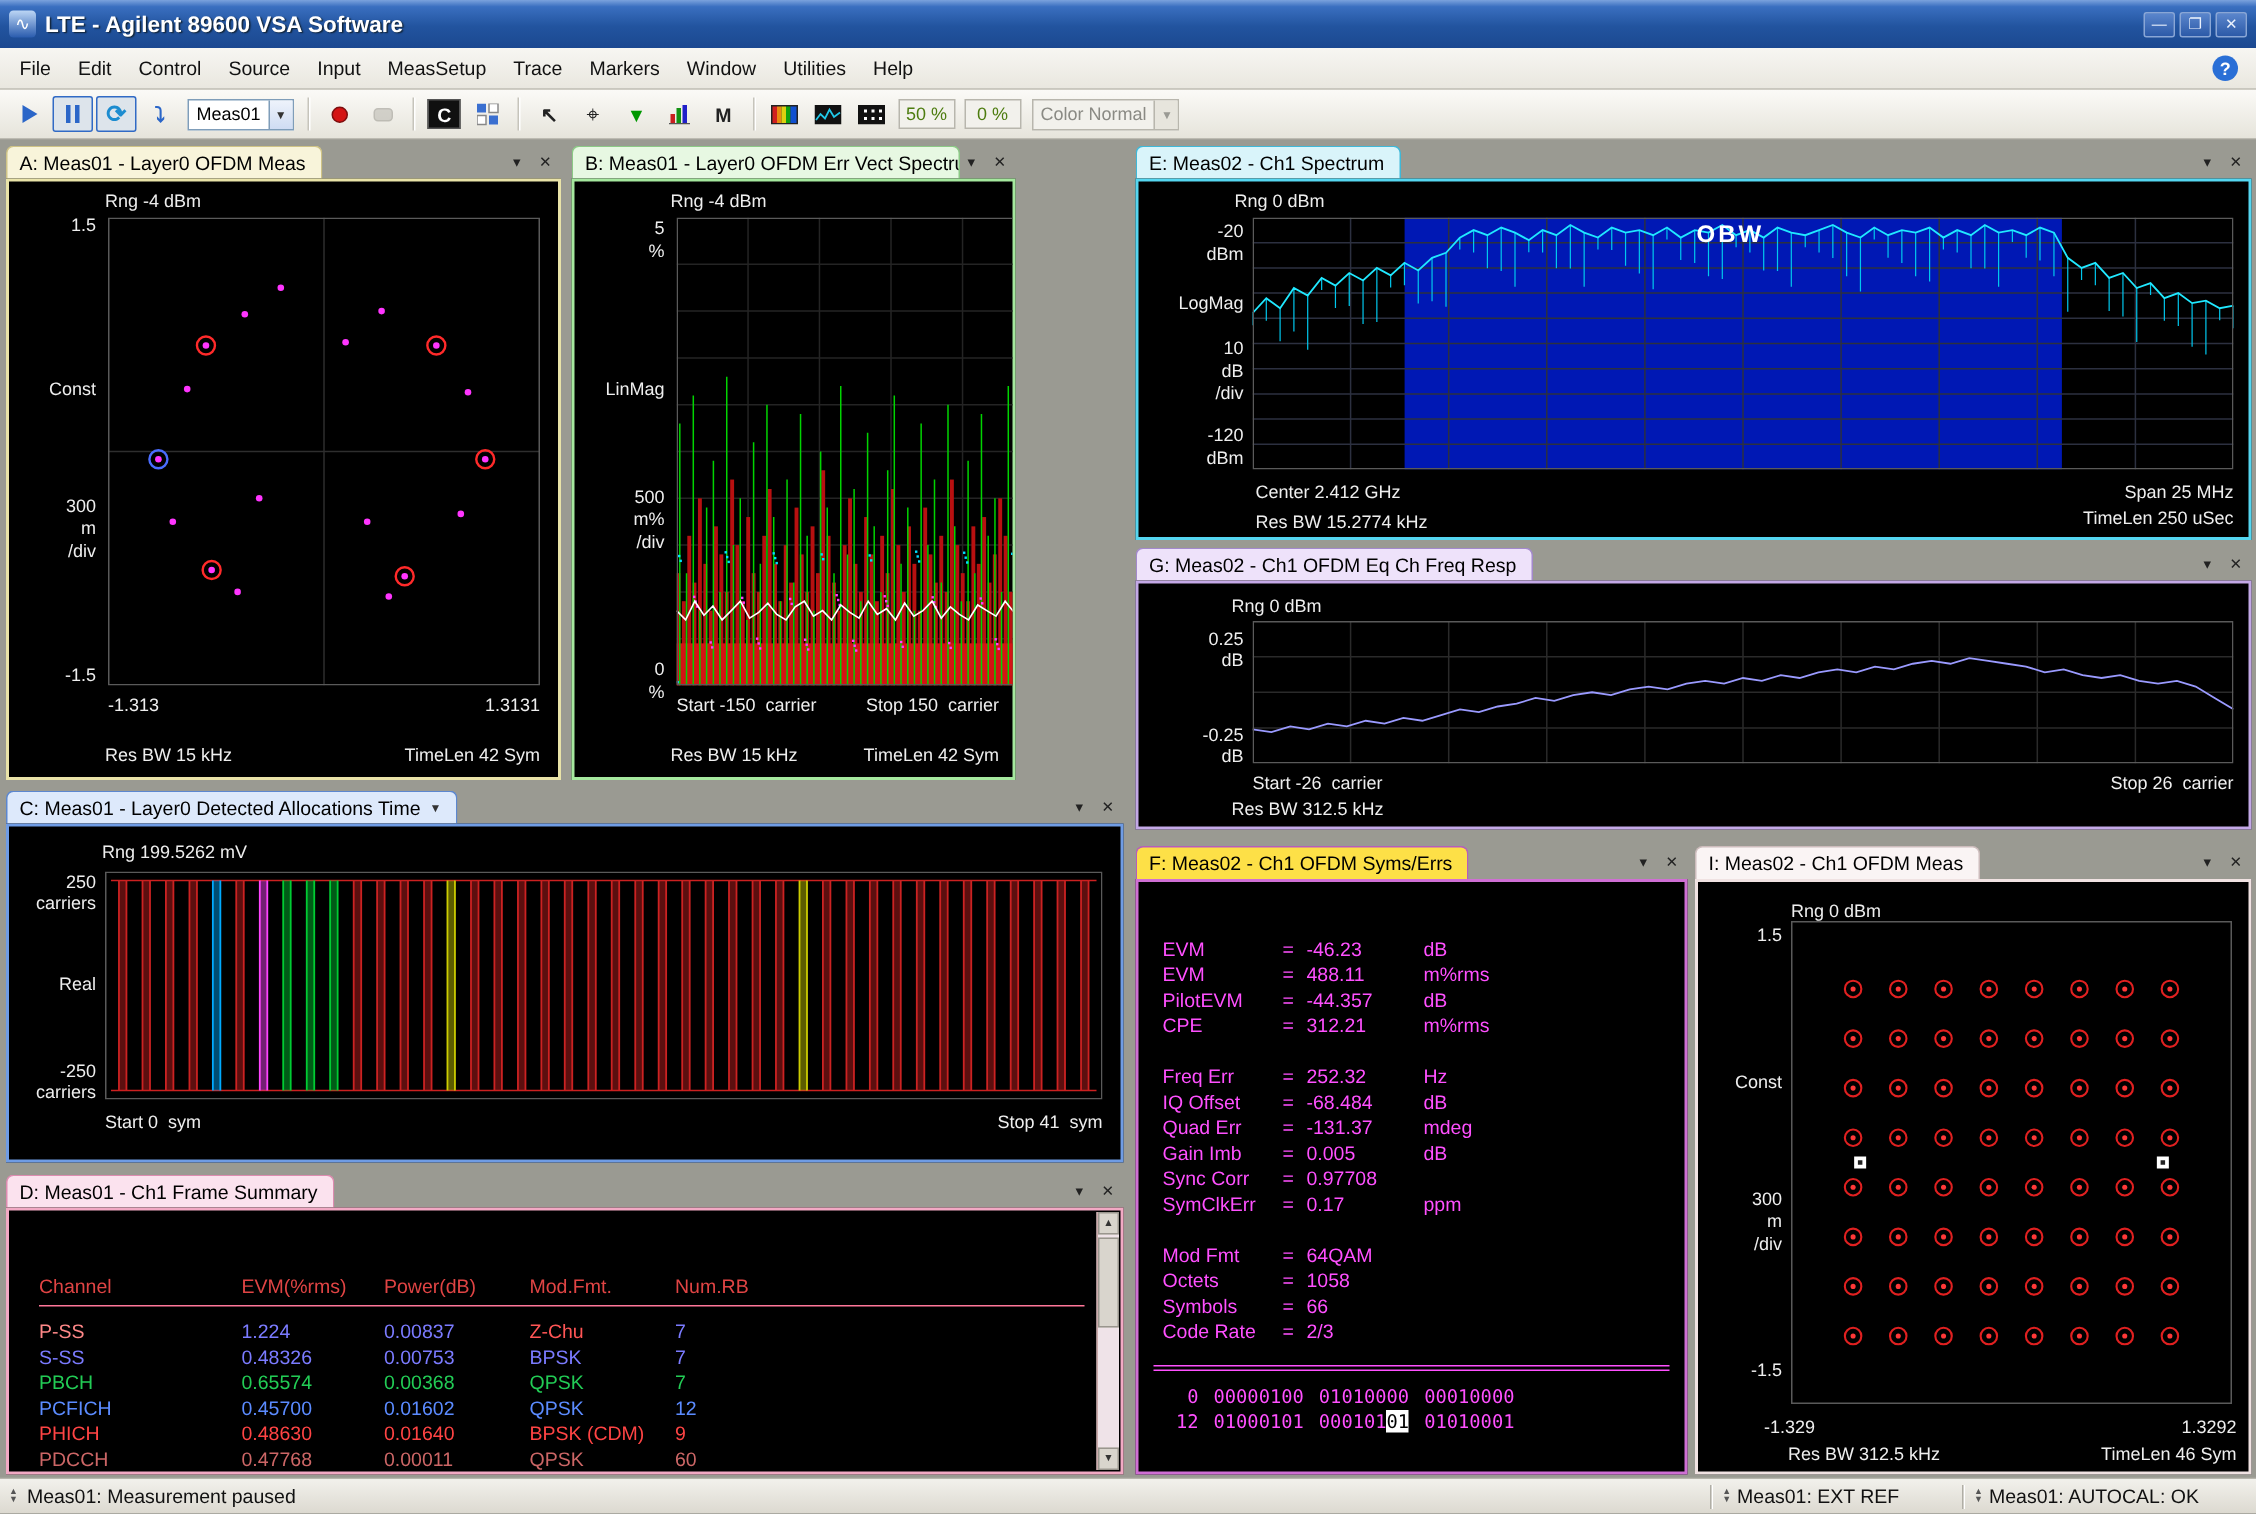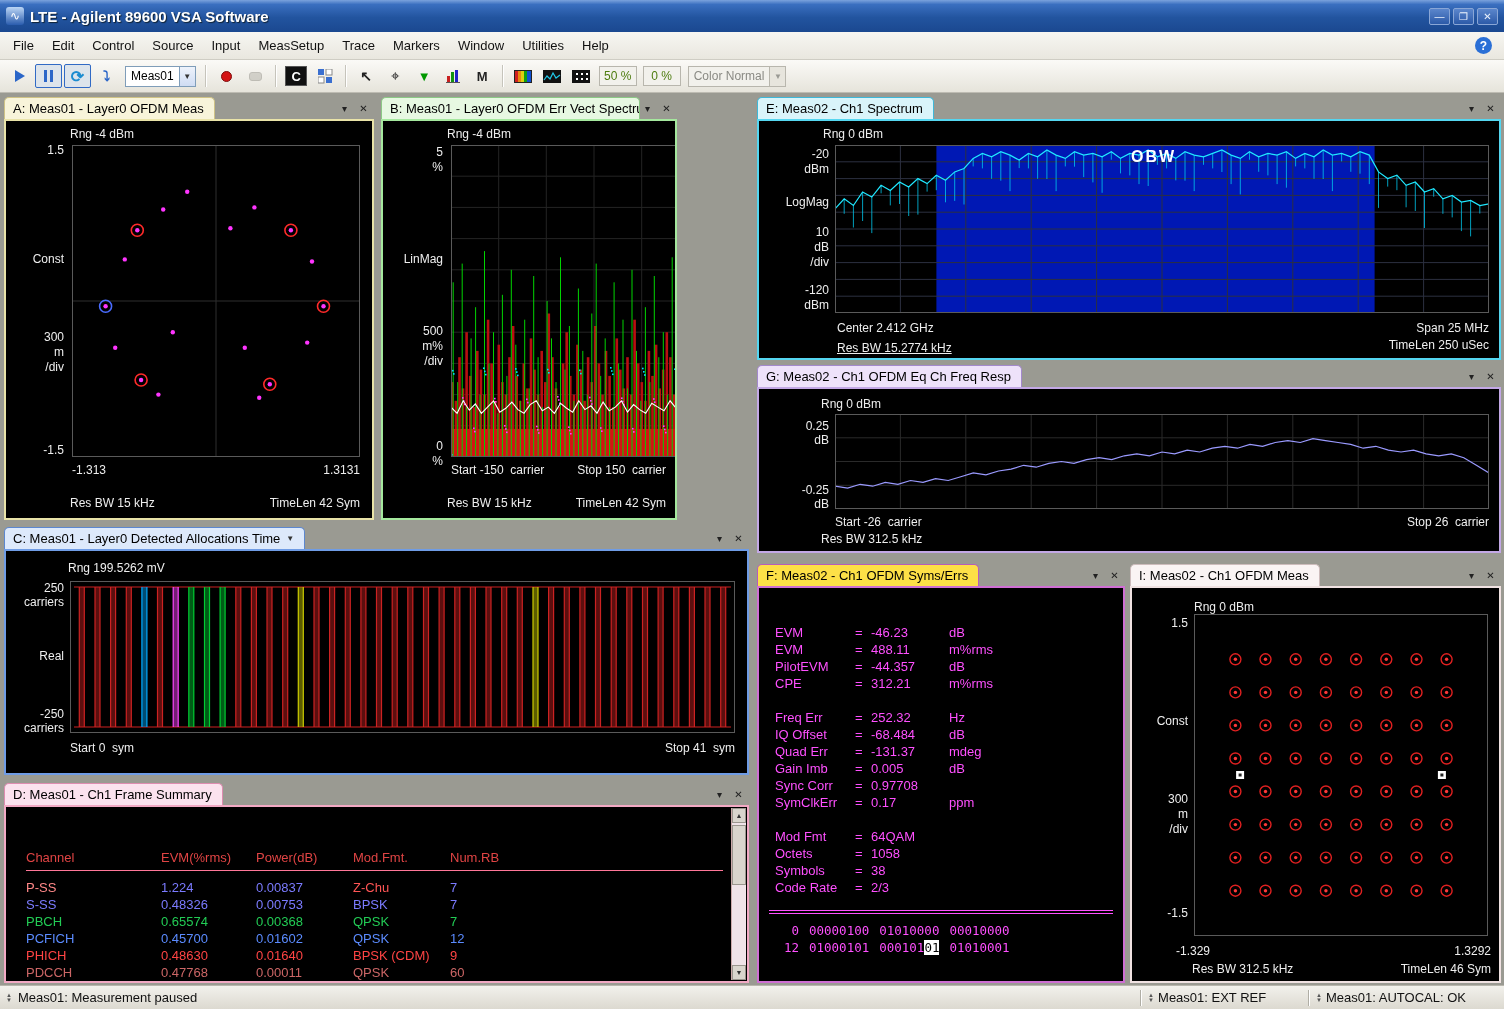--- a/index.html
+++ b/index.html
@@ -669,21 +669,21 @@
               <line x1="635.6" y1="55.4" x2="635.6" y2="91.4" stroke="#00c8ee" stroke-width="0.8"></line>
               <line x1="644.8" y1="60.5" x2="644.8" y2="68.5" stroke="#00c8ee" stroke-width="0.8"></line>
               <line x1="654.0" y1="58.8" x2="654.0" y2="73.8" stroke="#00c8ee" stroke-width="0.8"></line>
               <polyline points="0.0,63.8 9.2,53.8 18.4,60.5 27.6,47.0 36.8,52.1 46.1,40.3 55.3,45.4 64.5,37.0 73.7,42.0 82.9,33.6 92.1,38.6 101.3,30.2 110.5,35.3 119.7,26.9 129.0,23.5 138.2,13.4 147.4,8.4 156.6,11.8 165.8,6.7 175.0,10.1 184.2,15.1 193.4,8.4 202.6,11.8 211.9,5.0 221.1,10.1 230.3,13.4 239.5,6.7 248.7,10.1 257.9,8.4 267.1,11.8 276.3,6.7 285.5,13.4 294.8,8.4 304.0,10.1 313.2,5.0 322.4,11.8 331.6,8.4 340.8,13.4 350.0,6.7 359.2,10.1 368.5,11.8 377.7,8.4 386.9,5.0 396.1,10.1 405.3,13.4 414.5,6.7 423.7,11.8 432.9,8.4 442.1,10.1 451.4,6.7 460.6,13.4 469.8,8.4 479.0,11.8 488.2,5.0 497.4,10.1 506.6,8.4 515.8,11.8 525.0,6.7 534.3,10.1 543.5,26.9 552.7,33.6 561.9,30.2 571.1,40.3 580.3,37.0 589.5,47.0 598.7,43.7 607.9,53.8 617.2,50.4 626.4,57.1 635.6,55.4 644.8,60.5 654.0,58.8" fill="none" stroke="#20e8ff" stroke-width="1.2"></polyline>
               <rect x="0.5" y="0.5" width="653" height="167" fill="none" stroke="#5a5a5a"></rect>
             </svg>
           </div>
         <div class="obw-label" style="left:372px;top:27px;">OBW</div>
         <div class="wlab" style="left:78px;top:200px;">Center 2.412 GHz</div>
         <div class="wlab" style="right:10px;top:200px;">Span 25 MHz</div>
-        <div class="wlab" style="left:78px;top:220px;text-decoration:underline;">Res BW 15.2774 kHz</div>
+        <div class="wlab" style="left:78px;top:220px;">Res BW 15.2774 kHz</div>
         <div class="wlab" style="right:10px;top:217px;">TimeLen 250 uSec</div>
       </div>
     </div>
 
     <div class="panel panel-g pg">
       <div class="panel-header">
         <div class="panel-tab">
             <span>G: Meas02 - Ch1 OFDM Eq Ch Freq Resp</span>
           </div>
         <div class="panel-btns">
@@ -959,21 +959,21 @@
             </div>
             <div class="f-row">
               <span class="f-label">Octets</span>
               <span class="f-eq">=</span>
               <span class="f-val">1058</span>
               <span class="f-unit"></span>
             </div>
             <div class="f-row">
               <span class="f-label">Symbols</span>
               <span class="f-eq">=</span>
-              <span class="f-val">38</span>
+              <span class="f-val">66</span>
               <span class="f-unit"></span>
             </div>
             <div class="f-row">
               <span class="f-label">Code Rate</span>
               <span class="f-eq">=</span>
               <span class="f-val">2/3</span>
               <span class="f-unit"></span>
             </div>
           </div>
         <div class="f-sep"></div>

